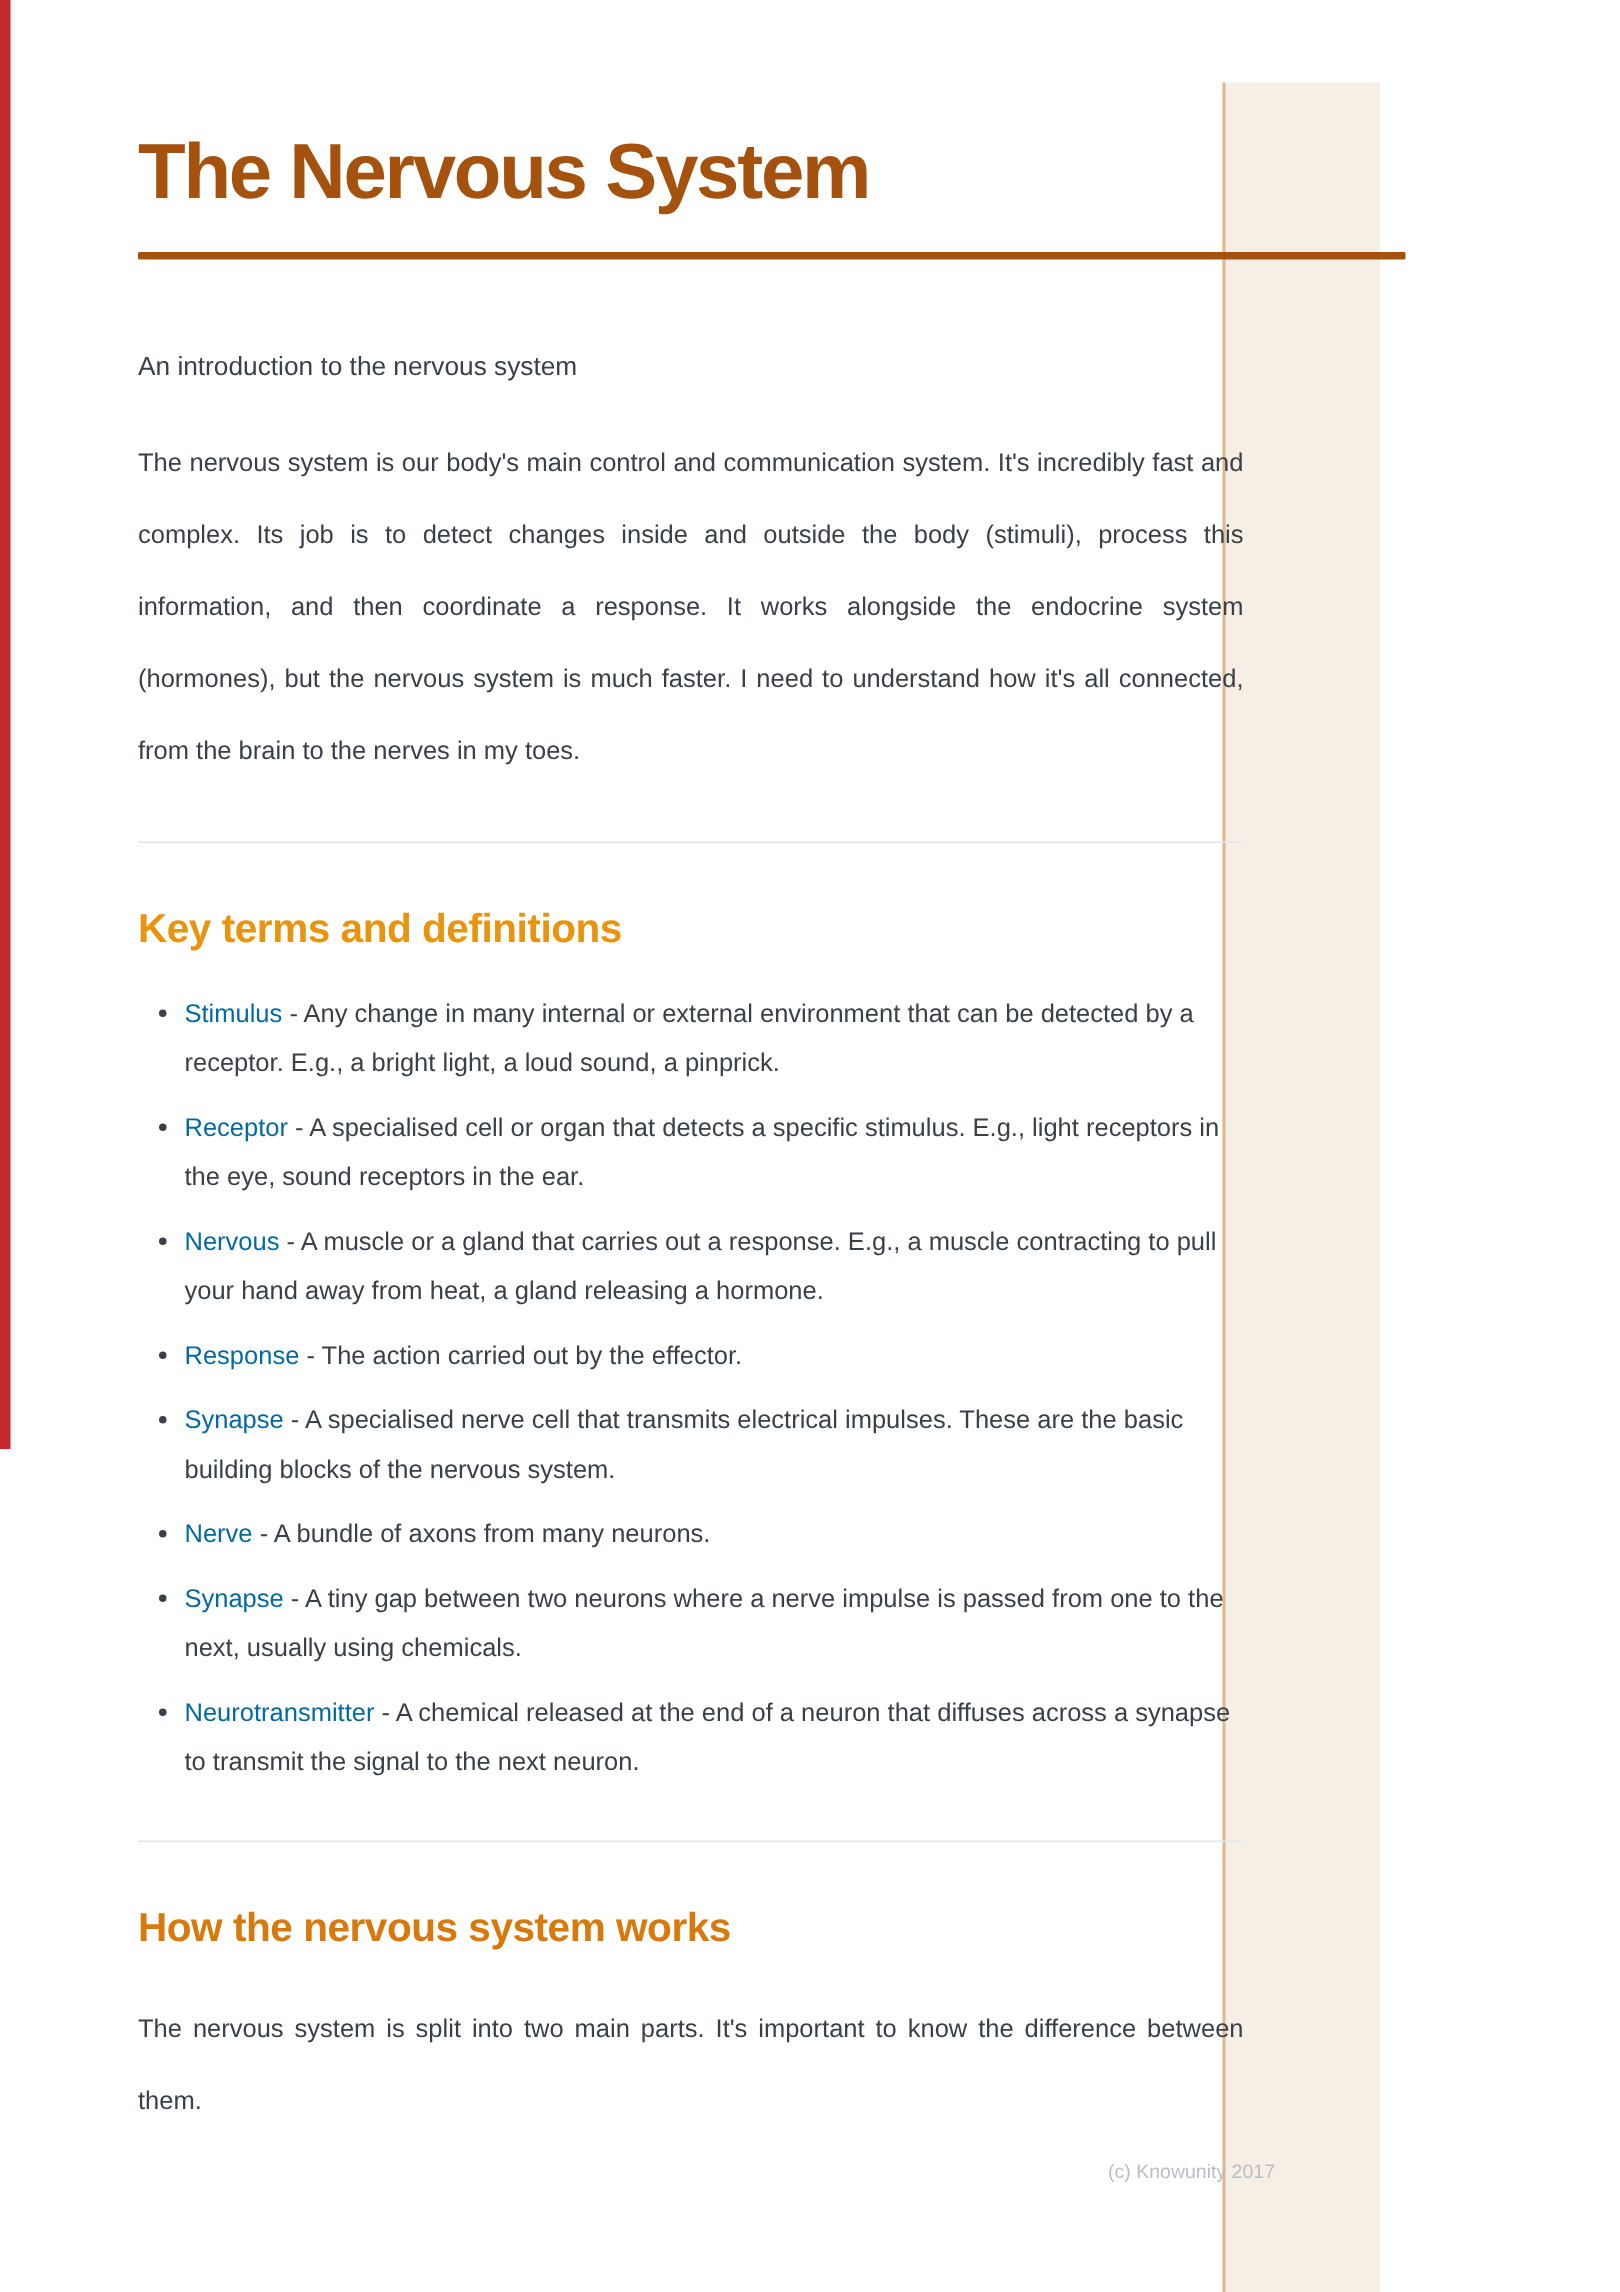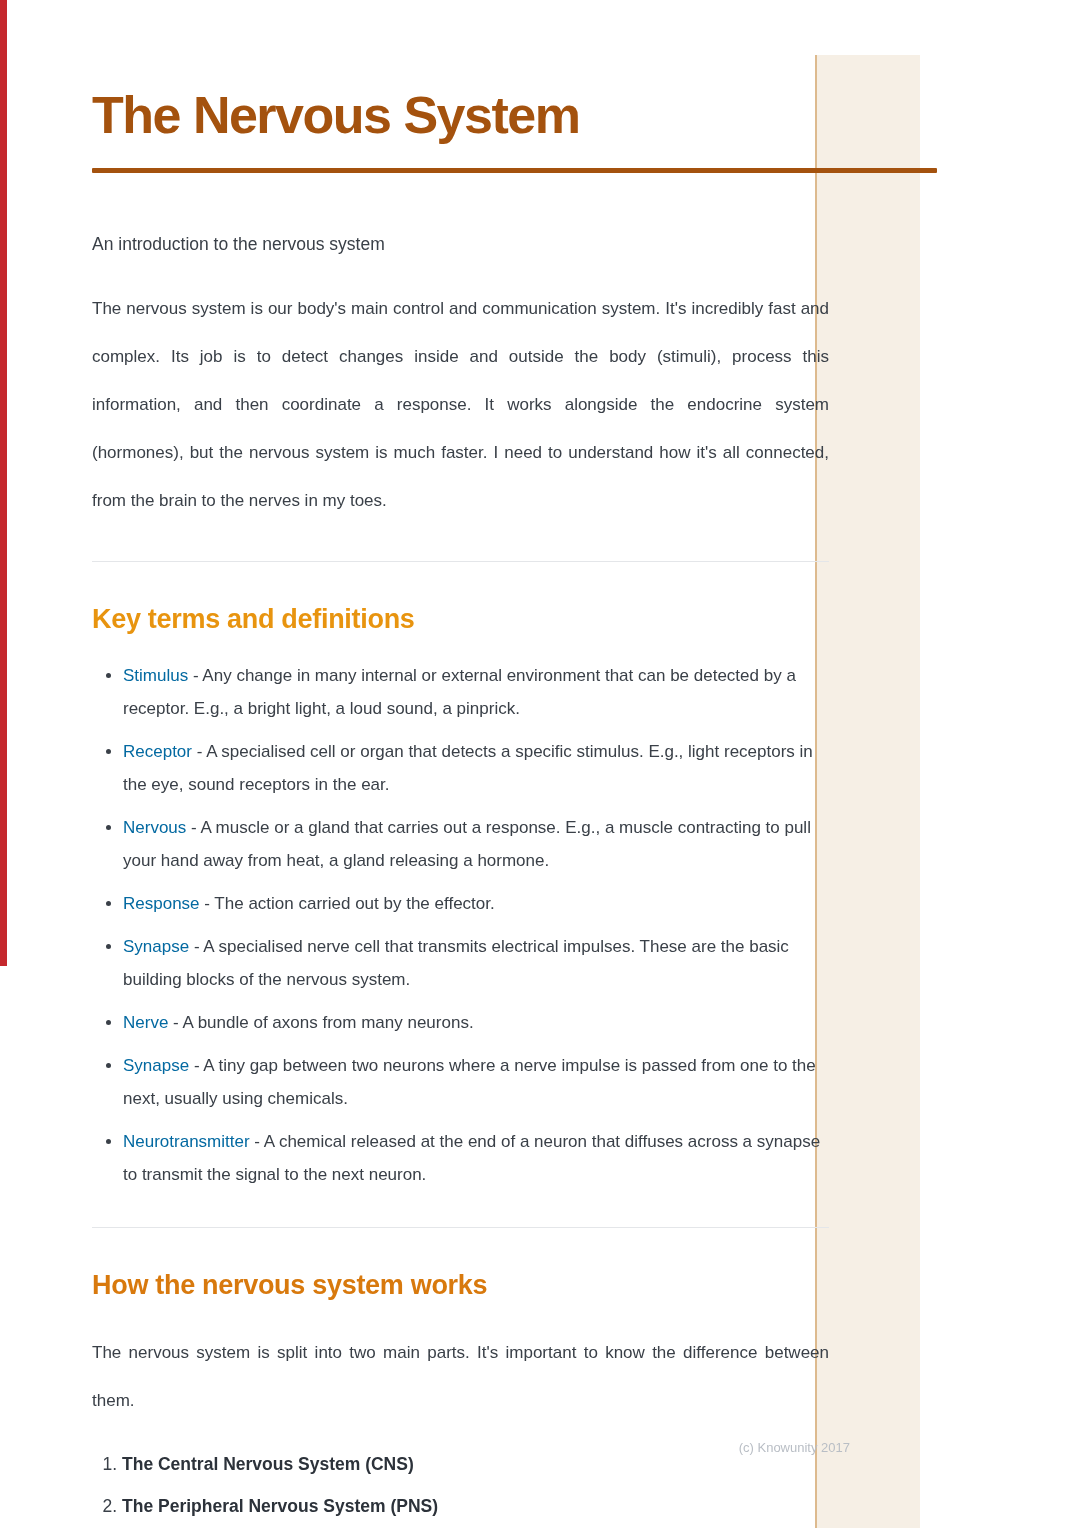--- a/index.html
+++ b/index.html
@@ -167,26 +167,18 @@
         <span>- A chemical released at the end of a neuron that diffuses across a synapse to transmit the signal to the next neuron.</span>
       </li>
     </ul>
 
     <hr class="divider">
 
     <h2 class="section-heading how-heading">How the nervous system works</h2>
 
     <p class="body-par">The nervous system is split into two main parts. It's important to know the difference between them.</p>
 
-    <ol class="parts">
-      <li>
-        <strong>The Central Nervous System (CNS)</strong>
-      </li>
-      <li>
-        <strong>The Peripheral Nervous System (PNS)</strong>
-      </li>
-    </ol>
 
   </div>
 
   <div class="watermark">(c) Knowunity 2017</div>
 
 </div>
 
 </body></html>

